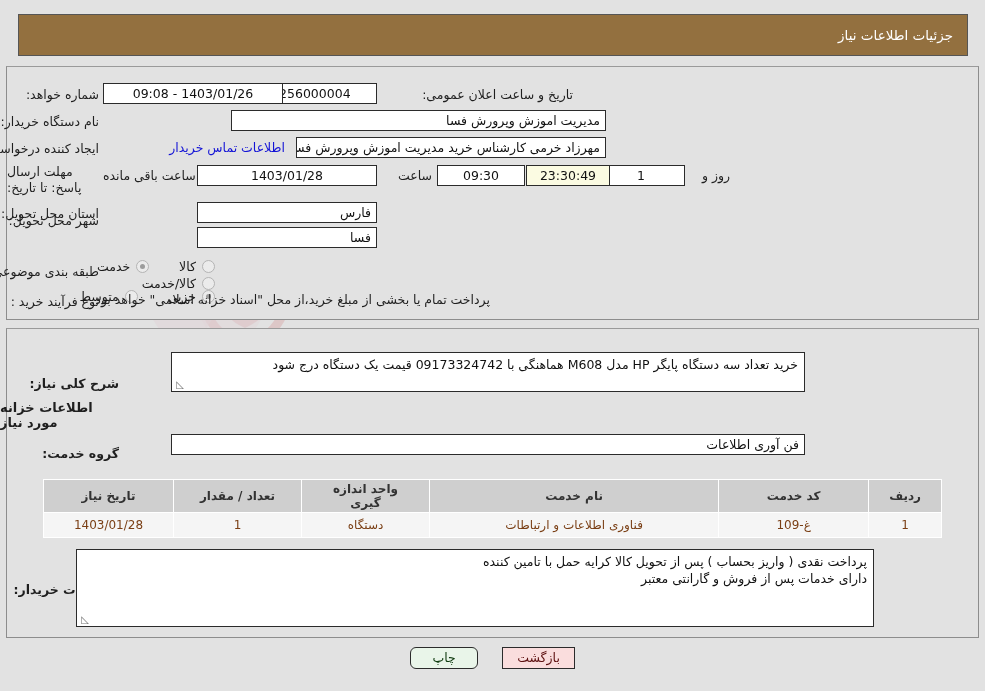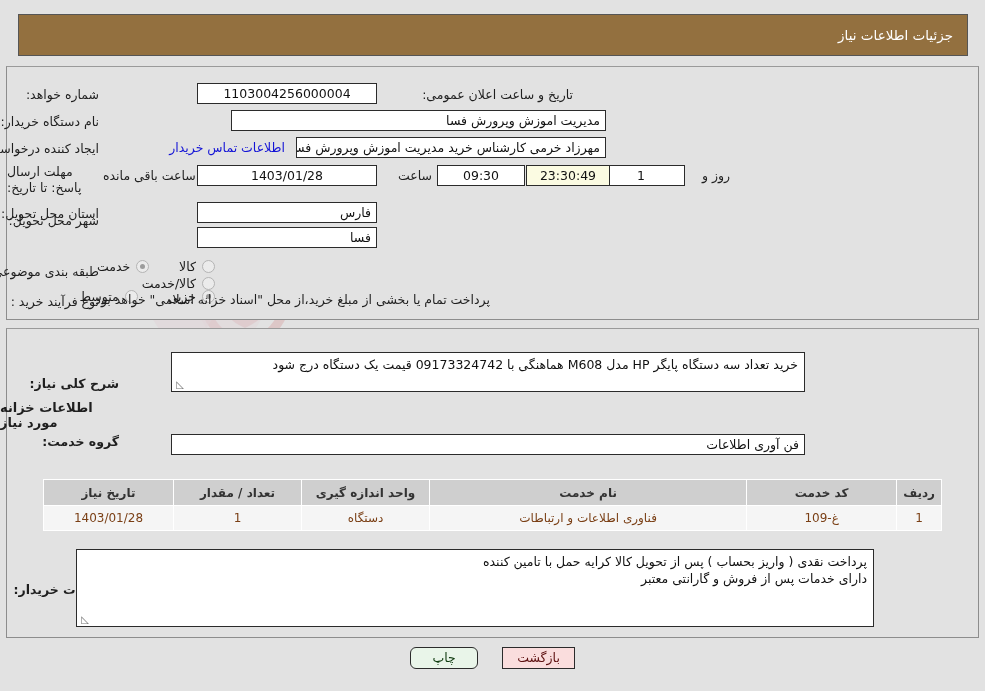--- a/index.html
+++ b/index.html
@@ -149,21 +149,21 @@
     border-collapse: collapse;
     font-size: 12px;
     z-index: 12;
   }
   .tbl th {
     background: #cfcfcf;
     border: 1px solid #ffffff;
     color: #333;
     font-weight: bold;
     height: 26px;
-    padding: 2px 6px;
+    padding: 2px 20px;
     text-align: center;
     font-size: 12px;
     margin-left: 24px;
   }
   .tbl td {
     background: #f5f5f5;
     border: 1px solid #ffffff;
     color: #7a3f15;
     height: 25px;
     padding: 2px 6px;
@@ -217,20 +217,21 @@
   <div class="panel panel-top"></div>
 
   <div class="row" style="right:886px; top:83px; z-index:20;">
     <span class="lbl">شماره خواهد:</span>
   </div>
   <div class="fld c" style="position:absolute; right:608px; top:83px; width:180px; z-index:20;">1103004256000004</div>
 
   <div class="row" style="right:412px; top:83px; z-index:20;">
     <span class="lbl">تاریخ و ساعت اعلان عمومی:</span>
   </div>
+  <div class="fld c" style="position:absolute; right:702px; top:83px; width:180px; left:103px; z-index:20;">1403/01/26 - 09:08</div>
 
   <div class="row" style="right:886px; top:110px; z-index:20;">
     <span class="lbl">نام دستگاه خریدار:</span>
   </div>
   <div class="fld r" style="position:absolute; right:379px; top:110px; left:231px; z-index:20;">مدیریت اموزش وپرورش فسا</div>
 
   <div class="row" style="right:886px; top:137px; z-index:20;">
     <span class="lbl">ایجاد کننده درخواست:</span>
   </div>
   <div class="fld r" style="position:absolute; right:379px; top:137px; left:296px; z-index:20;">مهرزاد خرمی کارشناس خرید مدیریت اموزش وپرورش فسا</div>
@@ -293,21 +294,21 @@
   <div class="panel panel-main"></div>
 
   <span class="lbl lbl-b" style="position:absolute; right:866px; top:376px; z-index:20;">شرح کلی نیاز:</span>
   <div class="ta" style="position:absolute; right:180px; left:171px; top:352px; height:40px; z-index:20;">
     <span>خرید تعداد سه دستگاه پایگر HP مدل M608 هماهنگی با 09173324742 قیمت یک دستگاه درج شود</span>
     <span class="grip">◺</span>
   </div>
 
   <span class="lbl lbl-b" style="position:absolute; right:866px; top:400px; font-size:13px; z-index:20;">اطلاعات خزانه مورد نیاز</span>
 
-  <span class="lbl lbl-b" style="position:absolute; right:866px; top:434px; z-index:20;">گروه خدمت:</span>
+  <span class="lbl lbl-b" style="position:absolute; right:866px; top:446px; z-index:20;">گروه خدمت:</span>
   <div class="fld r" style="position:absolute; right:180px; left:171px; top:434px; z-index:20;">فن آوری اطلاعات</div>
 
   <table class="tbl">
     <thead>
       <tr>
         <th style="width:36px;">ردیف</th>
         <th style="width:150px;">کد خدمت</th>
         <th>نام خدمت</th>
         <th style="width:128px;">واحد اندازه گیری</th>
         <th style="width:128px;">تعداد / مقدار</th>

